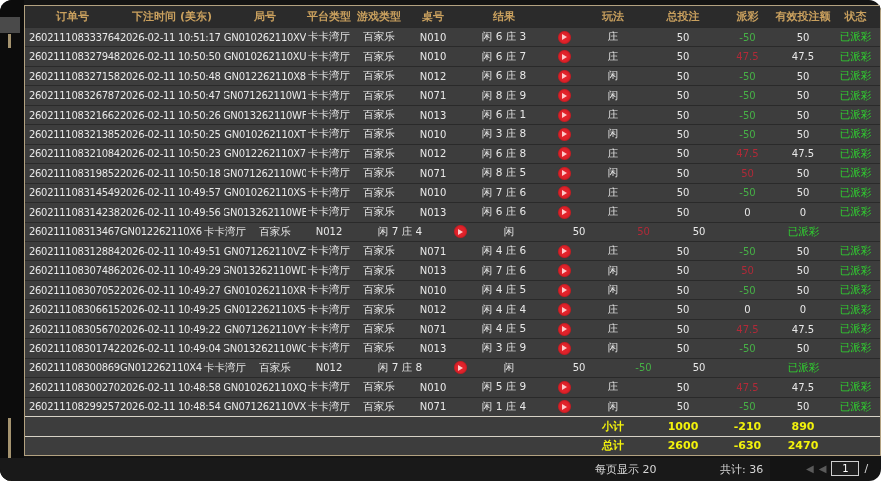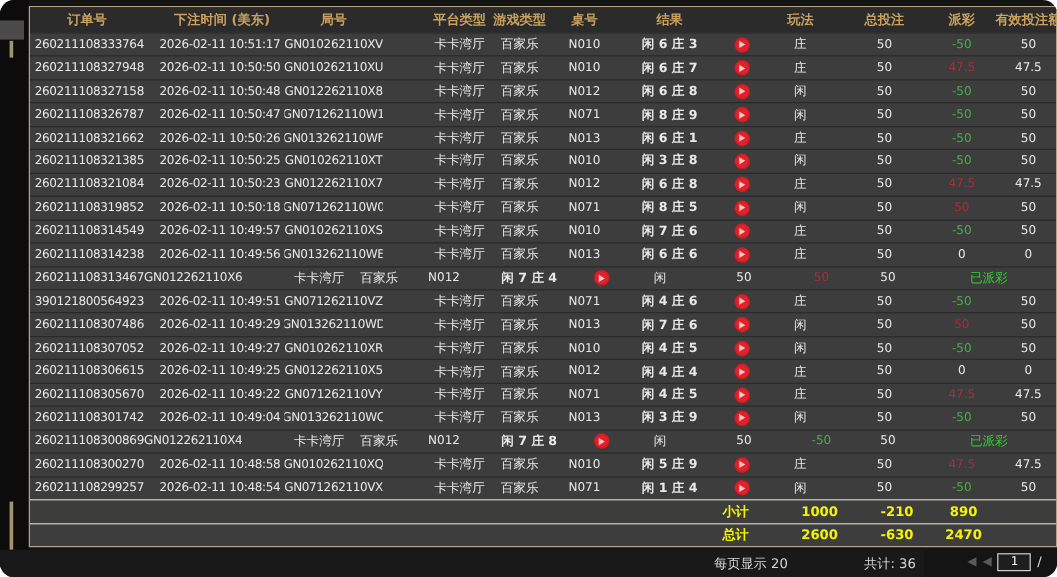--- a/index.html
+++ b/index.html
@@ -13,26 +13,26 @@
   
   .panel{position:absolute;left:24px;top:5px;width:857px;height:451px;box-sizing:border-box;
          border:1px solid #b3a281;background:#3d3d3d;display:flex;flex-direction:column;}
   .thead{flex:0 0 21px;background:#2b2b2b;display:flex;align-items:center;}
   .thead .c{color:#c9a05e;font-weight:bold;font-size:11px;justify-content:center;padding-left:0;letter-spacing:0;}
   .tbody{display:contents;}
   .row{flex:1 1 0;display:flex;align-items:center;background:#3d3d3d;border-top:1px solid #2a2a2a;min-height:0;}
   .c{display:flex;align-items:center;justify-content:center;height:100%;box-sizing:border-box;
      color:#e8e8e8;font-size:10.5px;white-space:nowrap;overflow:hidden;}
   .c-order{flex:0 0 95px;justify-content:flex-start;padding-left:4px;font-size:10px;letter-spacing:-0.3px;}
-  .c-time{flex:0 0 104px;justify-content:flex-start;font-size:10px;letter-spacing:-0.3px;margin-left:13px;}
+  .c-time{flex:0 0 104px;justify-content:flex-start;font-size:10px;letter-spacing:-0.3px;}
   .c-game{flex:0 0 82px;font-size:10px;letter-spacing:-0.3px;}
-  .c-platform{flex:0 0 46px;margin-left:41px;}
+  .c-platform{flex:0 0 46px;}
   .c-gtype{flex:0 0 54px;}
   .c-table{flex:0 0 54px;font-size:10px;}
-  .c-result{flex:0 0 88px;font-weight:bold;}
+  .c-result{flex:0 0 88px;}
   .c-btn{flex:0 0 32px;}
   .c-play{flex:0 0 66px;}
   .c-bet{flex:0 0 74px;font-size:10px;}
   .c-payout{flex:0 0 55px;font-size:10px;}
   .c-valid{flex:0 0 56px;font-size:10px;}
   .c-status{flex:1 1 auto;color:#2fd32f;}
   .pay-neg{color:#46b046;}
   .pay-pos{color:#b02a38;}
   .pay-zero{color:#e8e8e8;}
   .play-btn{width:13px;height:13px;border-radius:50%;background:#e2232b;display:flex;align-items:center;
@@ -272,21 +272,21 @@
       <span class="play-btn">
               <span class="tri"></span>
             </span>
     </div>
     <div class="c c-play">闲</div>
     <div class="c c-bet">50</div>
     <div class="c c-payout pay-pos">50</div>
     <div class="c c-valid">50</div>
     <div class="c c-status">已派彩</div>
   </div><div class="row">
-    <div class="c c-order">390121800564923</div>
+    <div class="c c-order">260211108312884</div>
     <div class="c c-time">2026-02-11 10:49:51</div>
     <div class="c c-game">GN071262110VZ</div>
     <div class="c c-platform">卡卡湾厅</div>
     <div class="c c-gtype">百家乐</div>
     <div class="c c-table">N071</div>
     <div class="c c-result">闲 4 庄 6</div>
     <div class="c c-btn">
       <span class="play-btn">
               <span class="tri"></span>
             </span>

